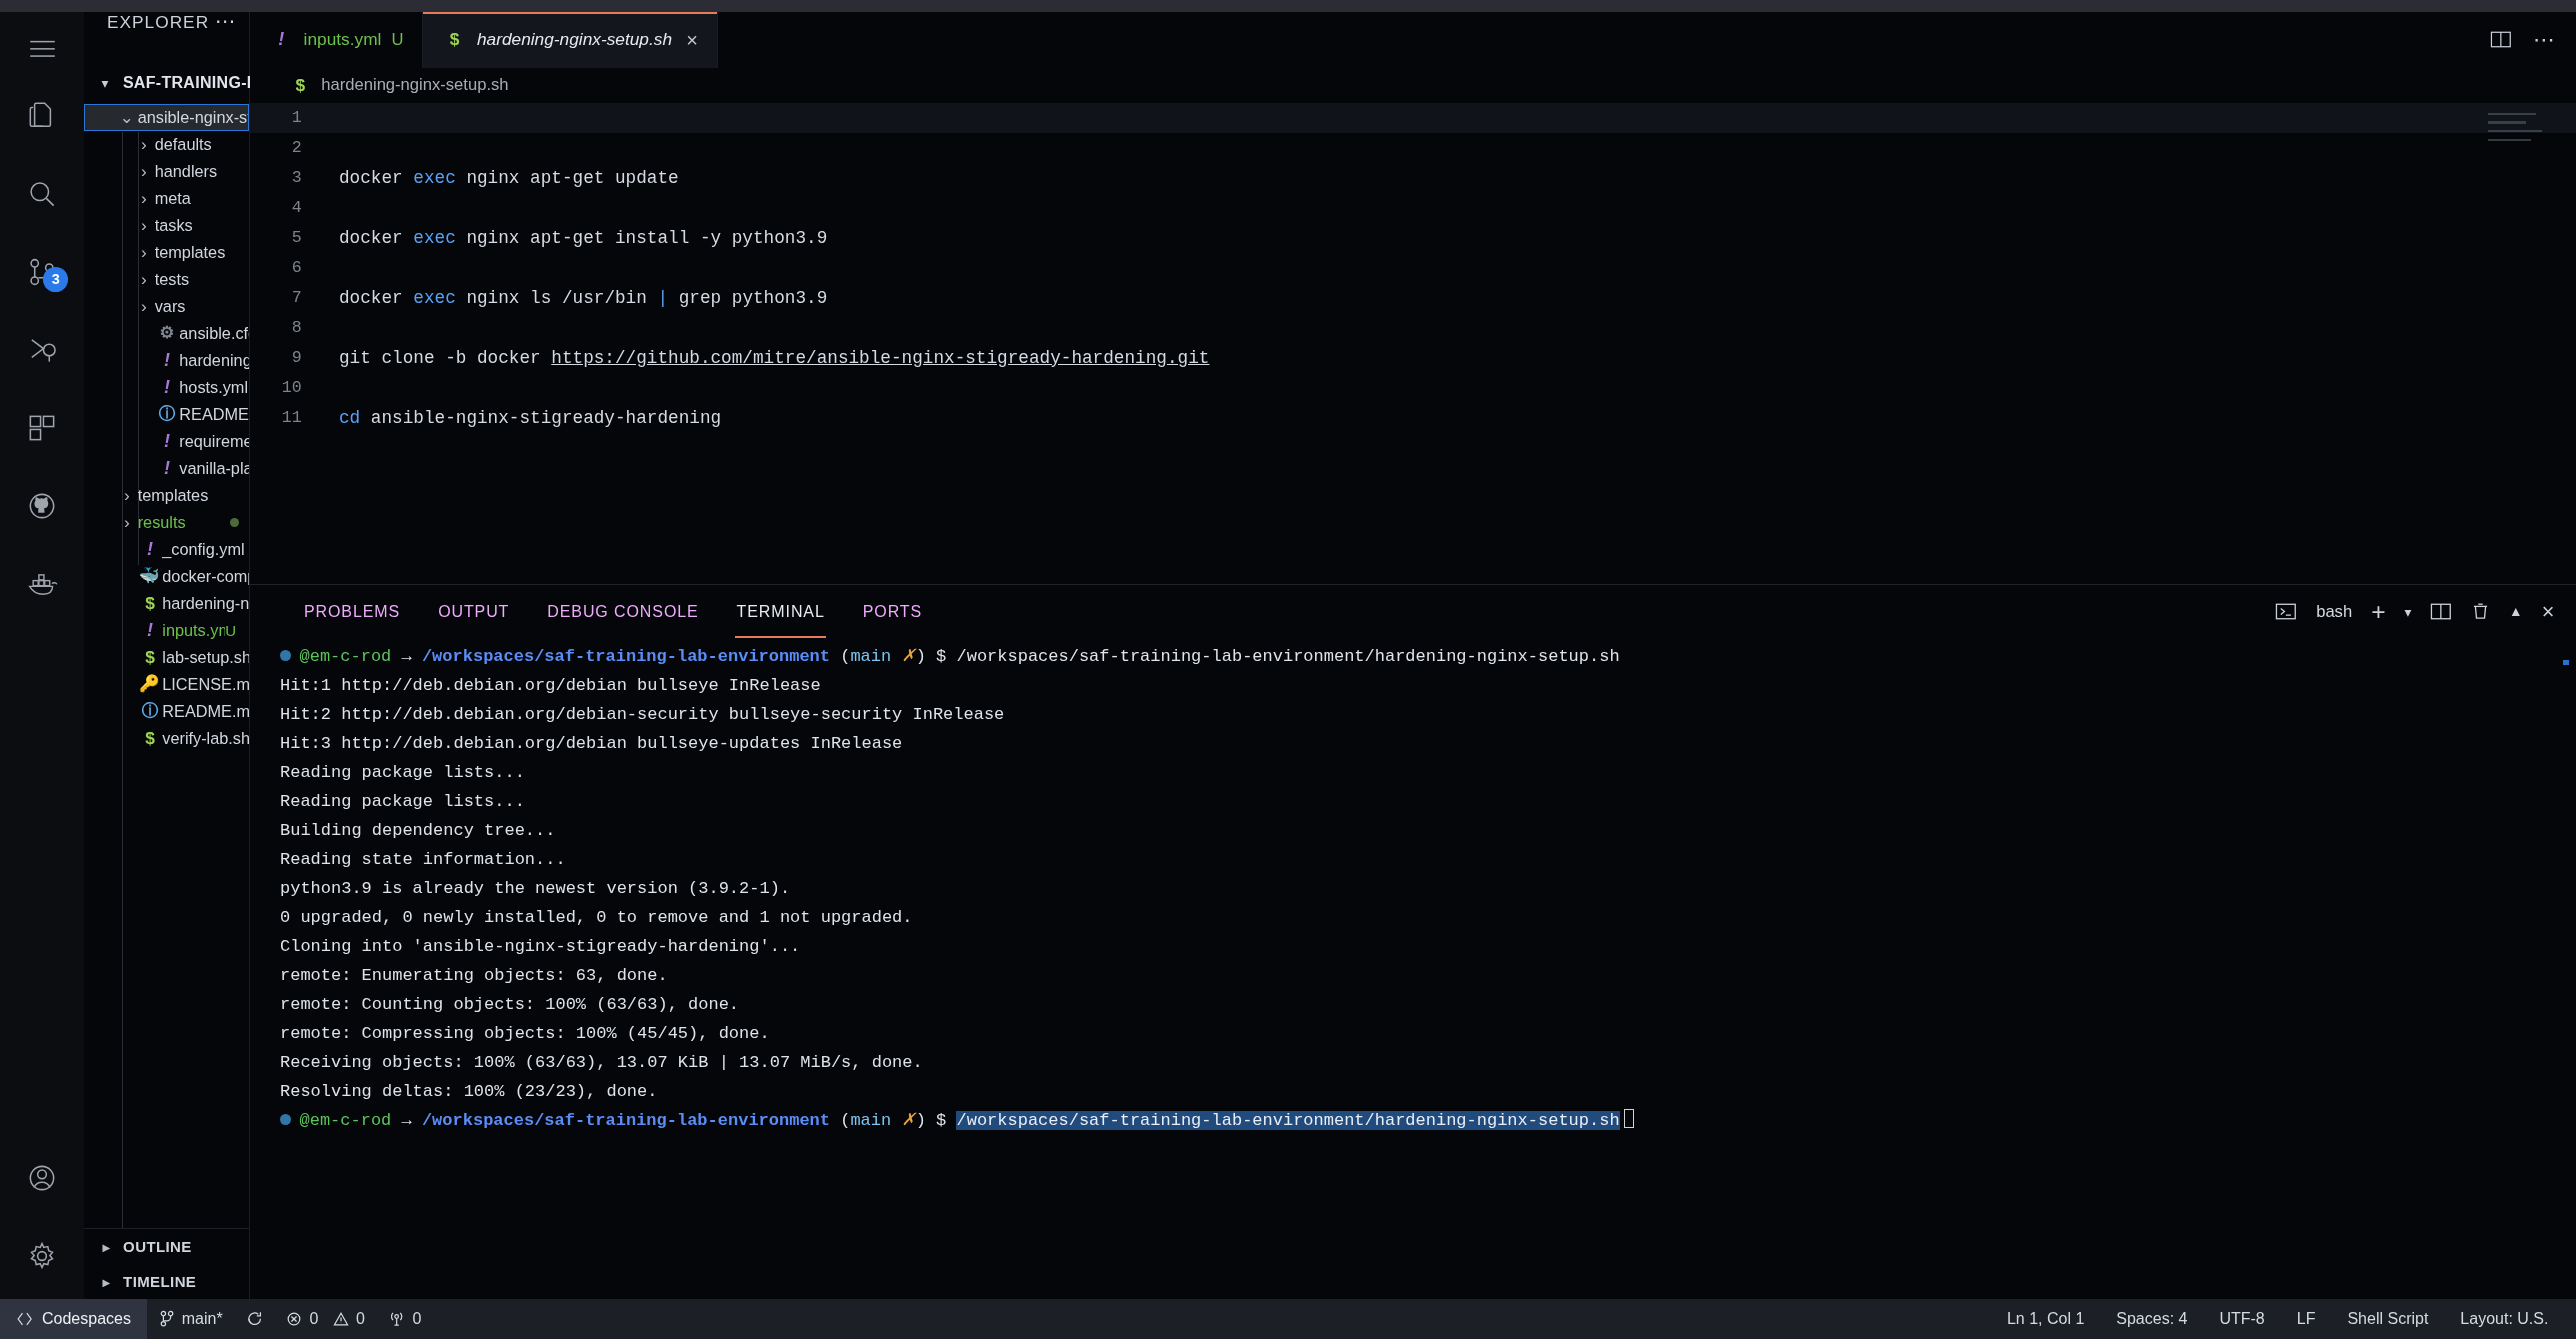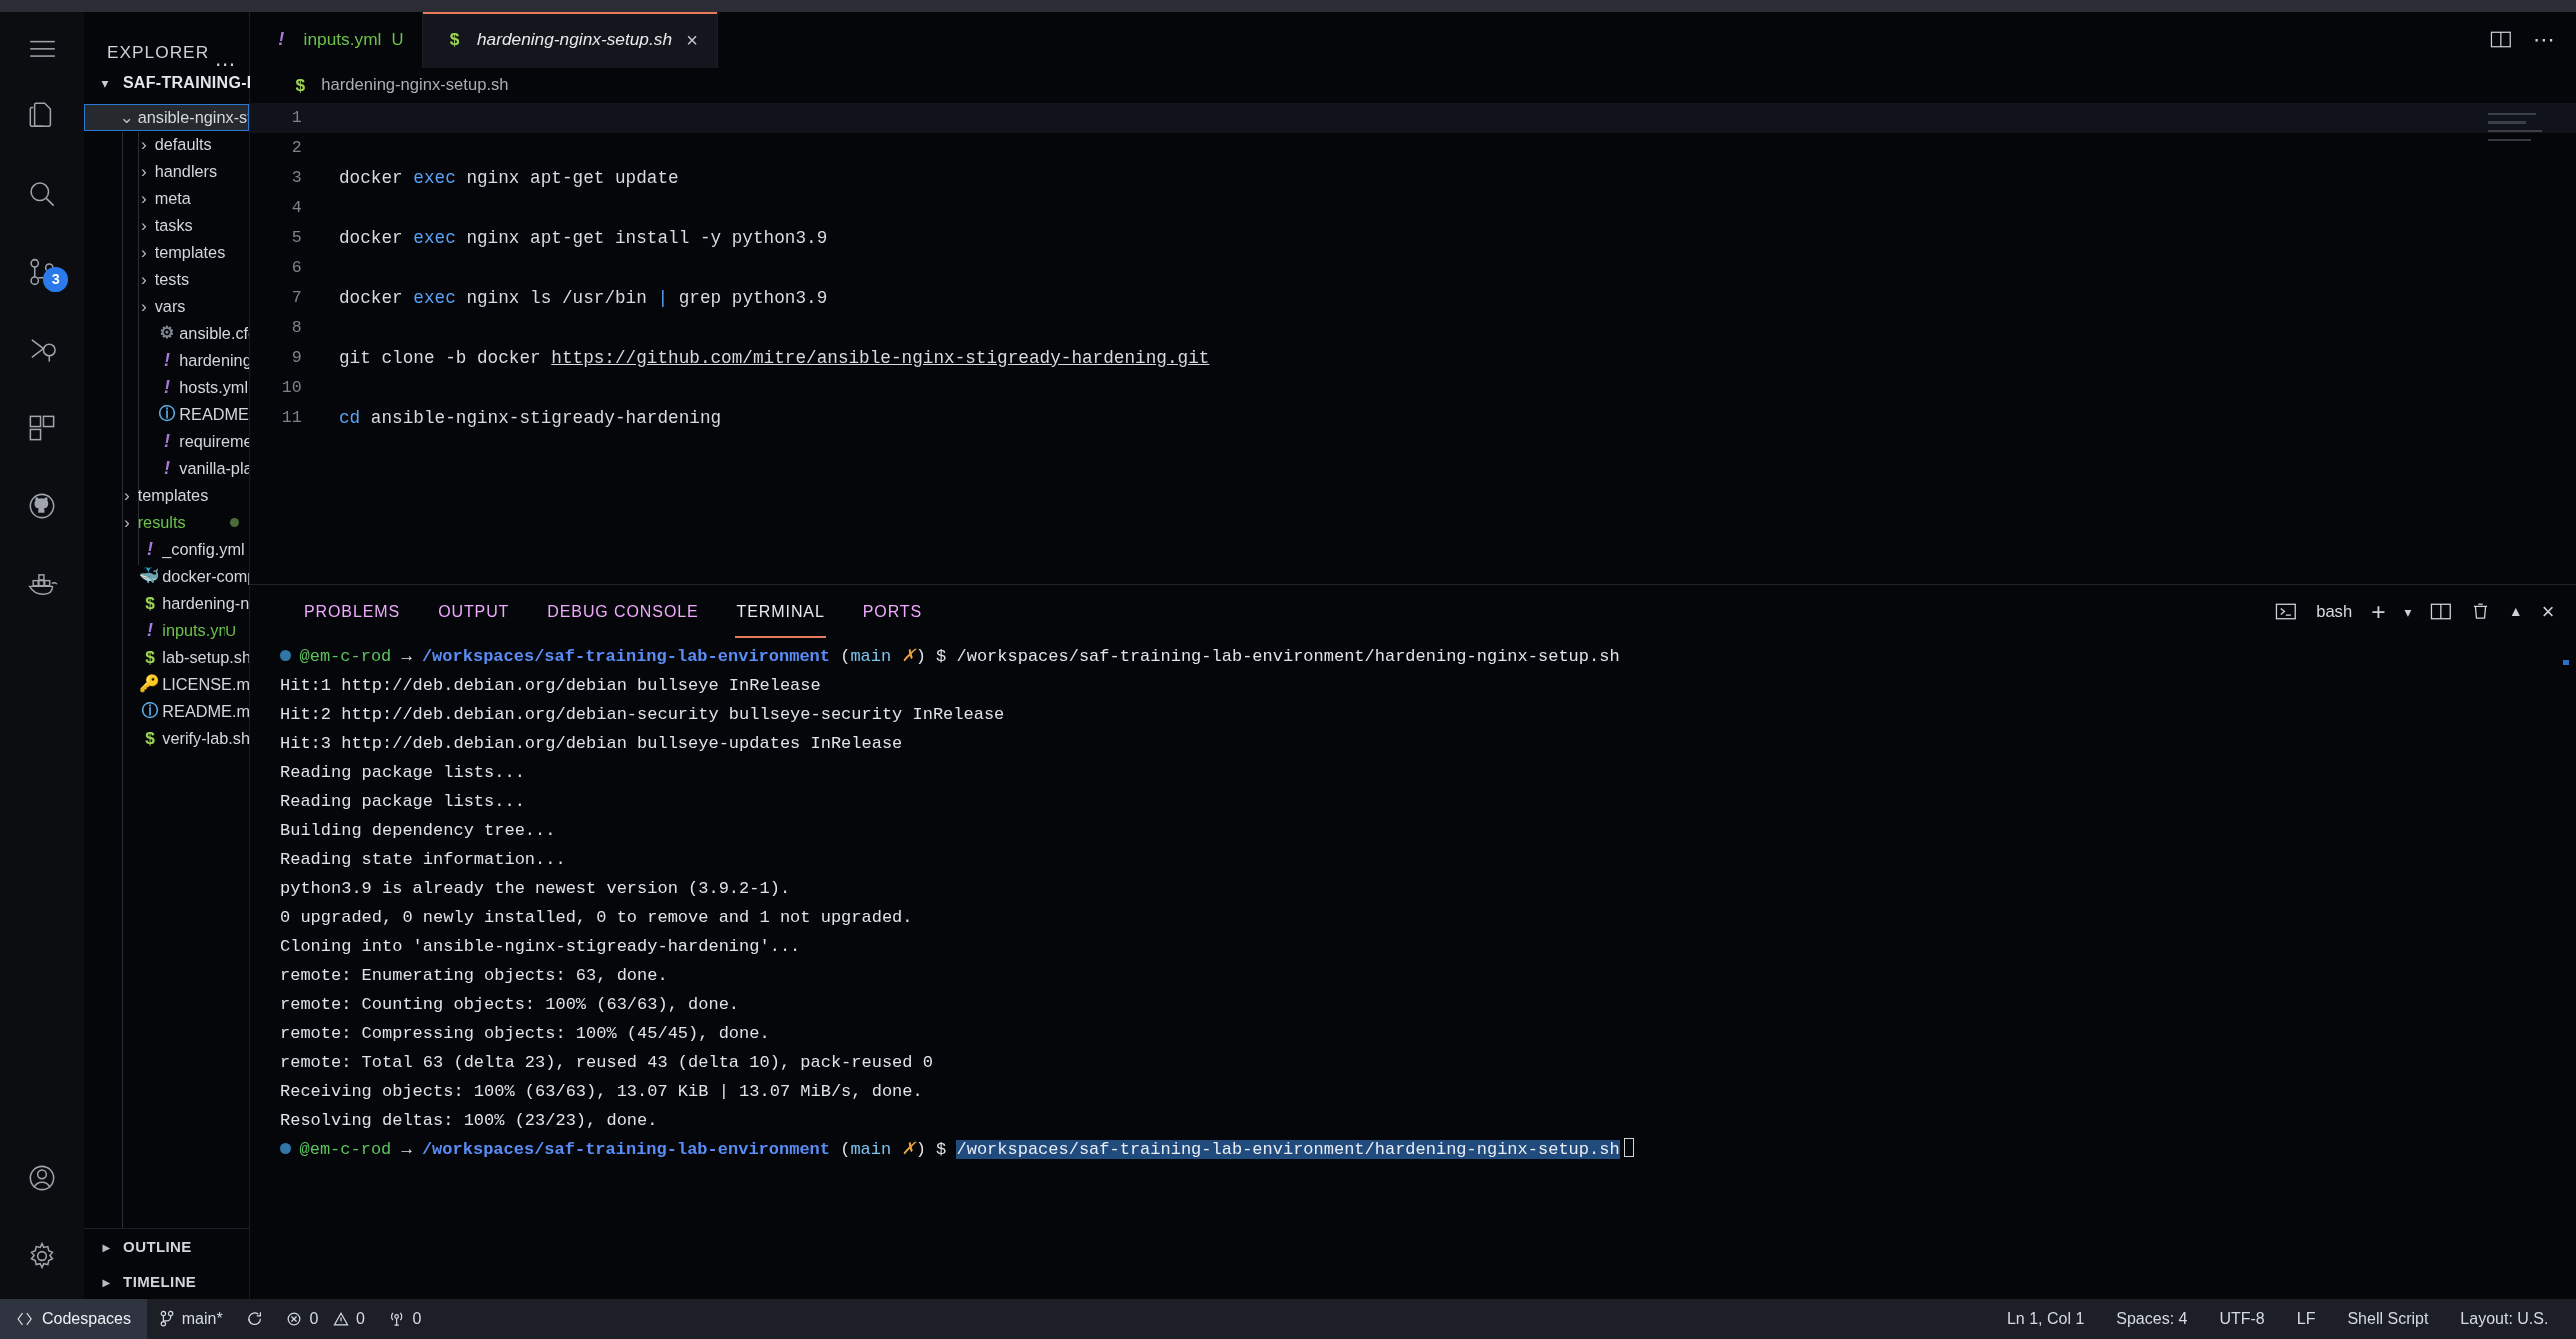--- a/index.html
+++ b/index.html
@@ -39,21 +39,21 @@
     font-family: "Liberation Sans", sans-serif;
   }
 
   
   .sidebar {
     width: 166px; background: #04060a; flex: 0 0 166px;
     display: flex; flex-direction: column; min-width:0;
     border-right: 0.7px solid #1b1d22;
   }
   .sb-header {
-    height: 51px; display: flex; align-items: flex-end;
+    height: 51px; display: flex; align-items: flex-start;
     padding: 0 11.6px 0 23px; justify-content: space-between;
   }
   .sb-title { font-size: 17.3px; letter-spacing: 1px; color: #cdd2da; font-weight: 400; }
   .sb-dots { color: #cdd2da; font-size: 21.7px; line-height: 7.2px; letter-spacing:1.4px; cursor:pointer;}
   .sb-root {
     height: 40px; display: flex; align-items: center; gap: 7.2px;
     padding-left: 10px; padding-right: 7.2px;
   }
   .sb-root .chev { color: #c8ccd4; }
   .root-label {
@@ -593,21 +593,20 @@
               <div class="tline t-white">Reading package lists...</div>
               <div class="tline t-white">Reading package lists...</div>
               <div class="tline t-white">Building dependency tree...</div>
               <div class="tline t-white">Reading state information...</div>
               <div class="tline t-white">python3.9 is already the newest version (3.9.2-1).</div>
               <div class="tline t-white">0 upgraded, 0 newly installed, 0 to remove and 1 not upgraded.</div>
               <div class="tline t-white">Cloning into 'ansible-nginx-stigready-hardening'...</div>
               <div class="tline t-white">remote: Enumerating objects: 63, done.</div>
               <div class="tline t-white">remote: Counting objects: 100% (63/63), done.</div>
               <div class="tline t-white">remote: Compressing objects: 100% (45/45), done.</div>
-              <div class="tline t-white">remote: Total 63 (delta 23), reused 43 (delta 10), pack-reused 0</div>
               <div class="tline t-white">Receiving objects: 100% (63/63), 13.07 KiB | 13.07 MiB/s, done.</div>
               <div class="tline t-white">Resolving deltas: 100% (23/23), done.</div>
               <div class="tline"><span class="prompt-dot"></span><span class="t-green">@em-c-rod</span><span class="t-white"> → </span><span class="t-blue">/workspaces/saf-training-lab-environment</span><span class="t-white"> (</span><span class="t-branch">main</span><span class="t-star"> ✗</span><span class="t-white">) $ </span><span class="sel-cmd">/workspaces/saf-training-lab-environment/hardening-nginx-setup.sh</span><span class="cursor-box"></span></div>
             </div>
         </div>
       </div>
     </div>
   </div>
 
   <div class="statusbar">

